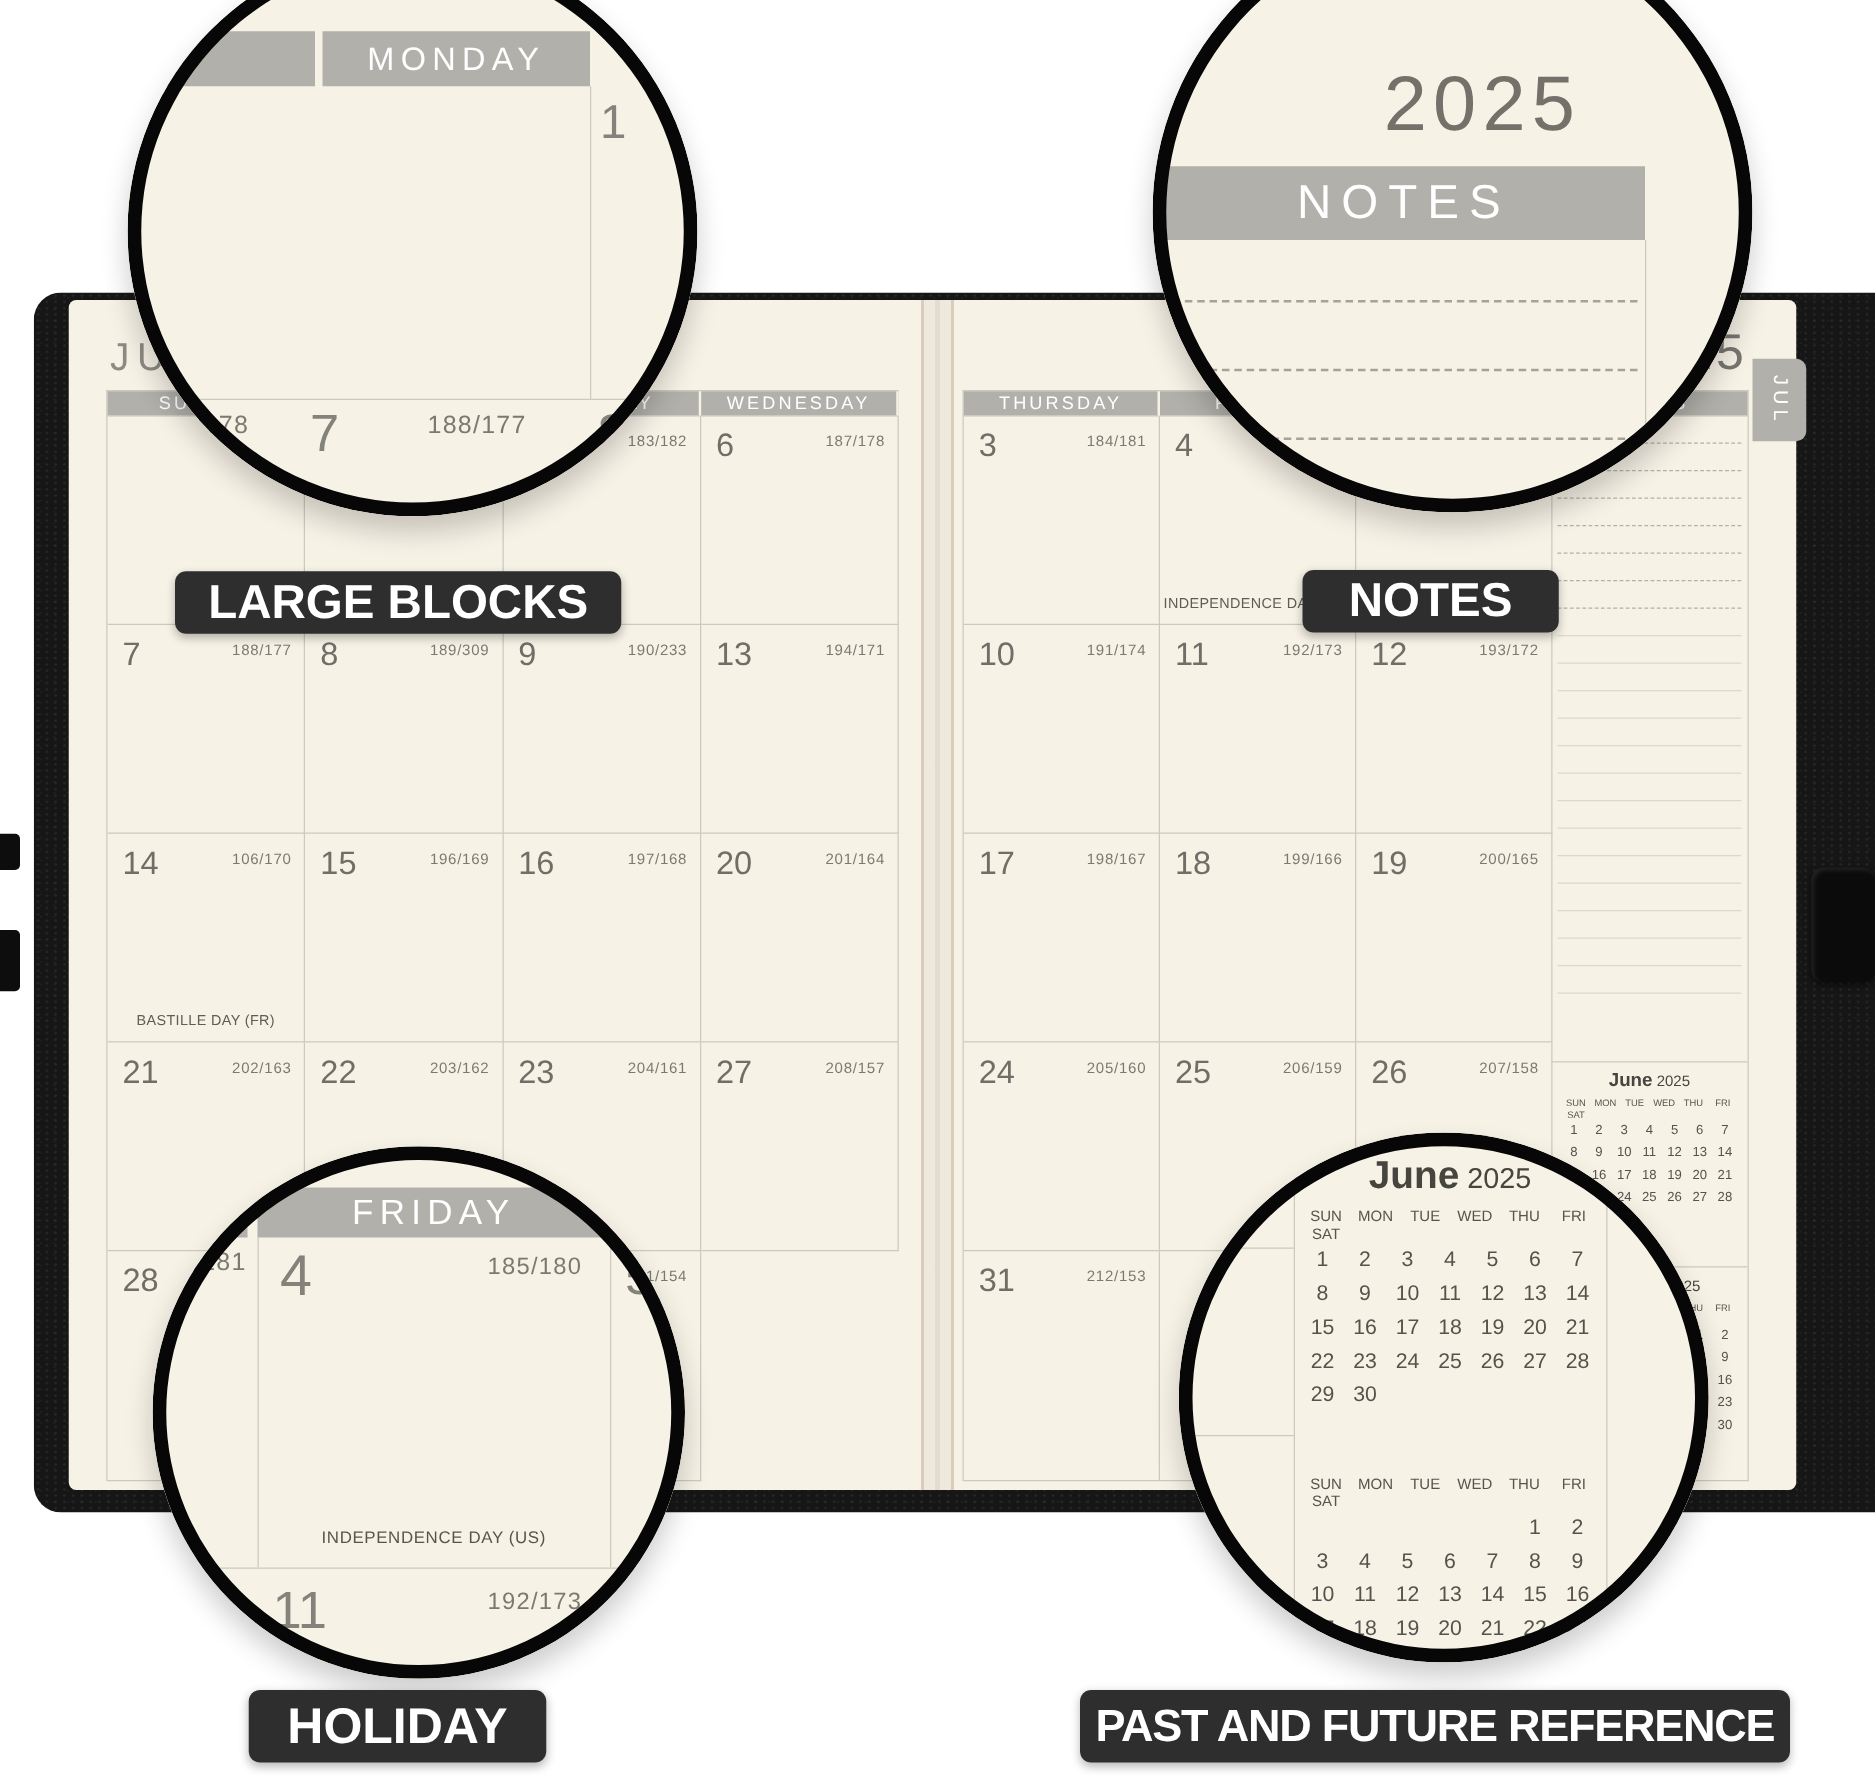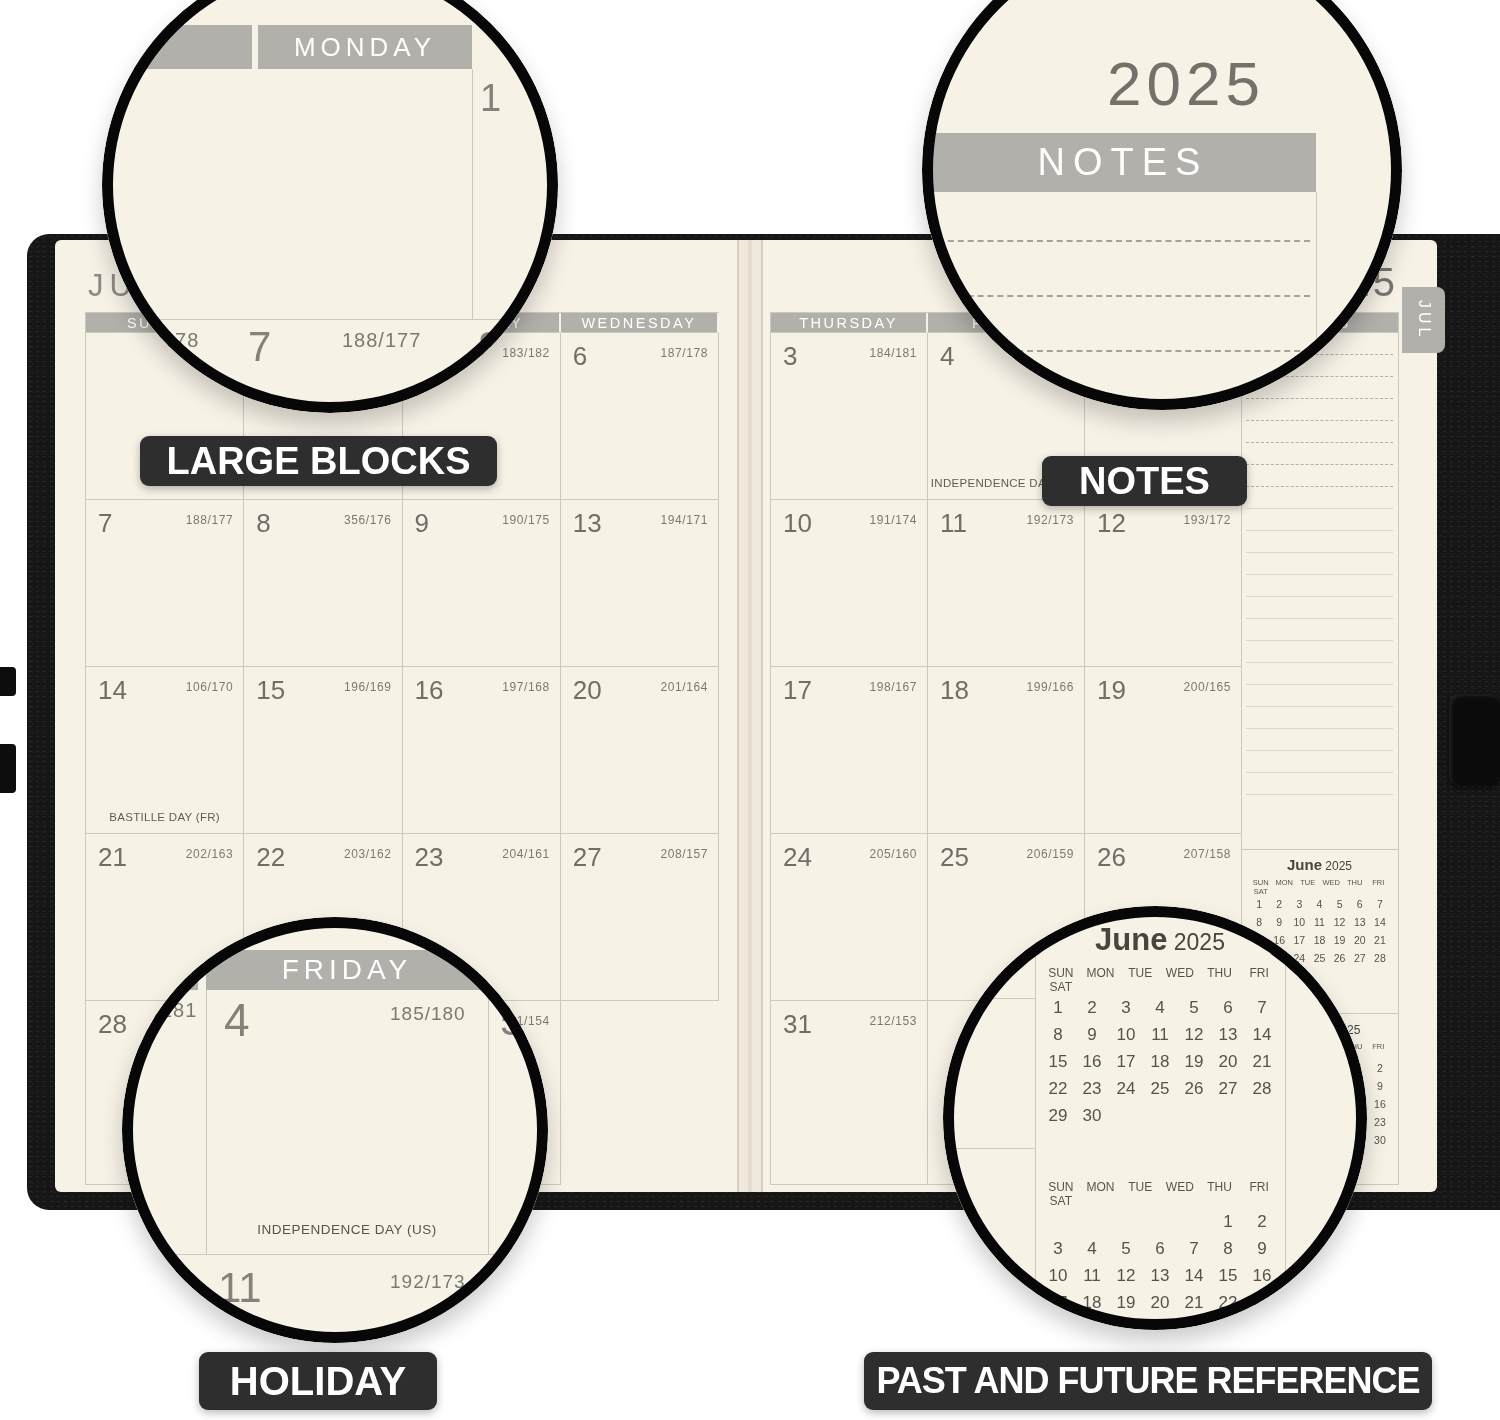--- a/index.html
+++ b/index.html
@@ -120,25 +120,25 @@
       <div class="cell">
         <span class="d">6</span>
         <span class="j">187/178</span>
       </div>
       <div class="cell">
         <span class="d">7</span>
         <span class="j">188/177</span>
       </div>
       <div class="cell">
         <span class="d">8</span>
-        <span class="j">356/176</span>
+        <span class="j">189/309</span>
       </div>
       <div class="cell">
         <span class="d">9</span>
-        <span class="j">190/175</span>
+        <span class="j">190/233</span>
       </div>
       <div class="cell">
         <span class="d">13</span>
         <span class="j">194/171</span>
       </div>
       <div class="cell">
         <span class="d">14</span>
         <span class="j">106/170</span>
         <span class="h">BASTILLE DAY (FR)</span>
       </div>
@@ -495,18 +495,18 @@
           <span>18</span>
           <span>19</span>
           <span>20</span>
           <span>21</span>
           <span>22</span>
           <span>23</span>
         </div>
       </div>
   </div>
 
-  <div class="badge" style="left:140px;top:436px;width:357px;height:50px;font-size:38px;">LARGE BLOCKS</div>
+  <div class="badge" style="left:140px;top:457px;width:357px;height:50px;font-size:38px;">LARGE BLOCKS</div>
   <div class="badge" style="left:1042px;top:456px;width:205px;height:50px;font-size:38px;">NOTES</div>
   <div class="badge" style="left:864px;top:1352px;width:568px;height:58px;font-size:36px;letter-spacing:-1px;">PAST AND FUTURE REFERENCE</div>
   <div class="badge" style="left:199px;top:1352px;width:238px;height:58px;font-size:40px;">HOLIDAY</div>
 
 </div>
 
 </body></html>

